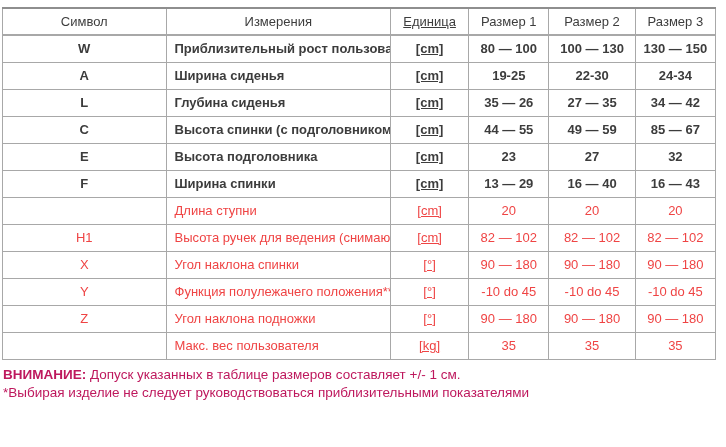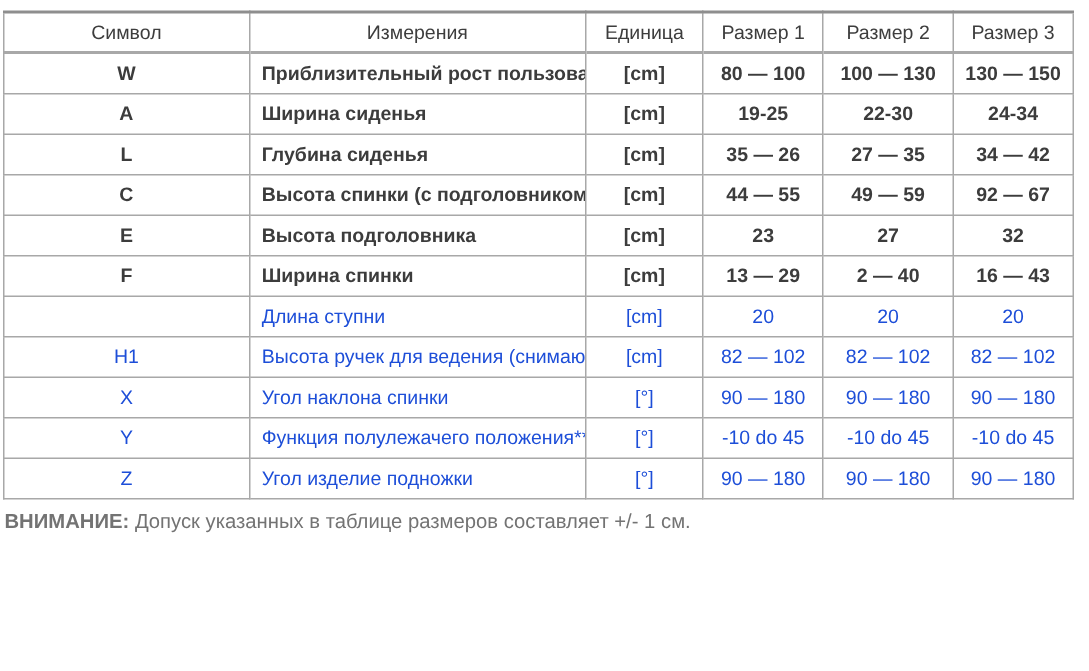--- a/index.html
+++ b/index.html
@@ -37,41 +37,41 @@
     overflow: hidden;
   }
   .spec-table thead th {
     font-weight: 400;
     color: #3d3d3d;
     border-bottom: 2px solid #a8a8a8;
   }
   
   .spec-table th:nth-child(1), .spec-table td:nth-child(1) { width: 161px; }
   .spec-table th:nth-child(2), .spec-table td:nth-child(2) { width: 221px; }
-  .spec-table th:nth-child(3), .spec-table td:nth-child(3) { width: 77px;  }
+  .spec-table th:nth-child(3), .spec-table td:nth-child(3) { width: 77px; text-decoration: underline;  }
   .spec-table th:nth-child(4), .spec-table td:nth-child(4) { width: 79px;  }
   .spec-table th:nth-child(5), .spec-table td:nth-child(5) { width: 85px; margin-top: 46px;  }
   .spec-table th:nth-child(6), .spec-table td:nth-child(6) { width: 79px;  }
   
   .spec-table td:nth-child(2) {
     text-align: left;
     padding-left: 8px;
   }
   tr.bold-row td {
     font-weight: 700;
     color: #3c3c3c;
   }
   tr.normal-row td {
     font-weight: 400;
-    color: #1d4ed8;
+    color: #ef4444;
   }
   .notes {
     margin: 6px 0 0 1px;
     font-size: 13.5px;
-    color: #737373;
+    color: #be185d;
     line-height: 18.5px;
   }
   .notes .attention-label {
     font-weight: 700;
   }
 </style>
 </head>
 <body>
 
 <div class="page">
@@ -111,36 +111,36 @@
           <td>35 — 26</td>
           <td>27 — 35</td>
           <td>34 — 42</td>
         </tr>
         <tr class="bold-row">
           <td>C</td>
           <td>Высота спинки (с подголовником)</td>
           <td>[cm]</td>
           <td>44 — 55</td>
           <td>49 — 59</td>
-          <td>92 — 67</td>
+          <td>85 — 67</td>
         </tr>
         <tr class="bold-row">
           <td>E</td>
           <td>Высота подголовника</td>
           <td>[cm]</td>
           <td>23</td>
           <td>27</td>
           <td>32</td>
         </tr>
         <tr class="bold-row">
           <td>F</td>
           <td>Ширина спинки</td>
           <td>[cm]</td>
           <td>13 — 29</td>
-          <td>2 — 40</td>
+          <td>16 — 40</td>
           <td>16 — 43</td>
         </tr>
         <tr class="normal-row">
           <td></td>
           <td>Длина ступни</td>
           <td>[cm]</td>
           <td>20</td>
           <td>20</td>
           <td>20</td>
         </tr>
@@ -163,29 +163,38 @@
         <tr class="normal-row">
           <td>Y</td>
           <td>Функция полулежачего положения**</td>
           <td>[°]</td>
           <td>-10 do 45</td>
           <td>-10 do 45</td>
           <td>-10 do 45</td>
         </tr>
         <tr class="normal-row">
           <td>Z</td>
-          <td>Угол изделие подножки</td>
+          <td>Угол наклона подножки</td>
           <td>[°]</td>
           <td>90 — 180</td>
           <td>90 — 180</td>
           <td>90 — 180</td>
+        </tr>
+        <tr class="normal-row">
+          <td></td>
+          <td>Макс. вес пользователя</td>
+          <td>[kg]</td>
+          <td>35</td>
+          <td>35</td>
+          <td>35</td>
         </tr>
       </tbody>
   </table>
 
   <div class="notes">
     <div>
       <span class="attention-label">ВНИМАНИЕ:</span>
       <span>Допуск указанных в таблице размеров составляет +/- 1 см.</span>
     </div>
+    <div>*Выбирая изделие не следует руководствоваться приблизительными показателями</div>
   </div>
 
 </div>
 
 </body></html>

